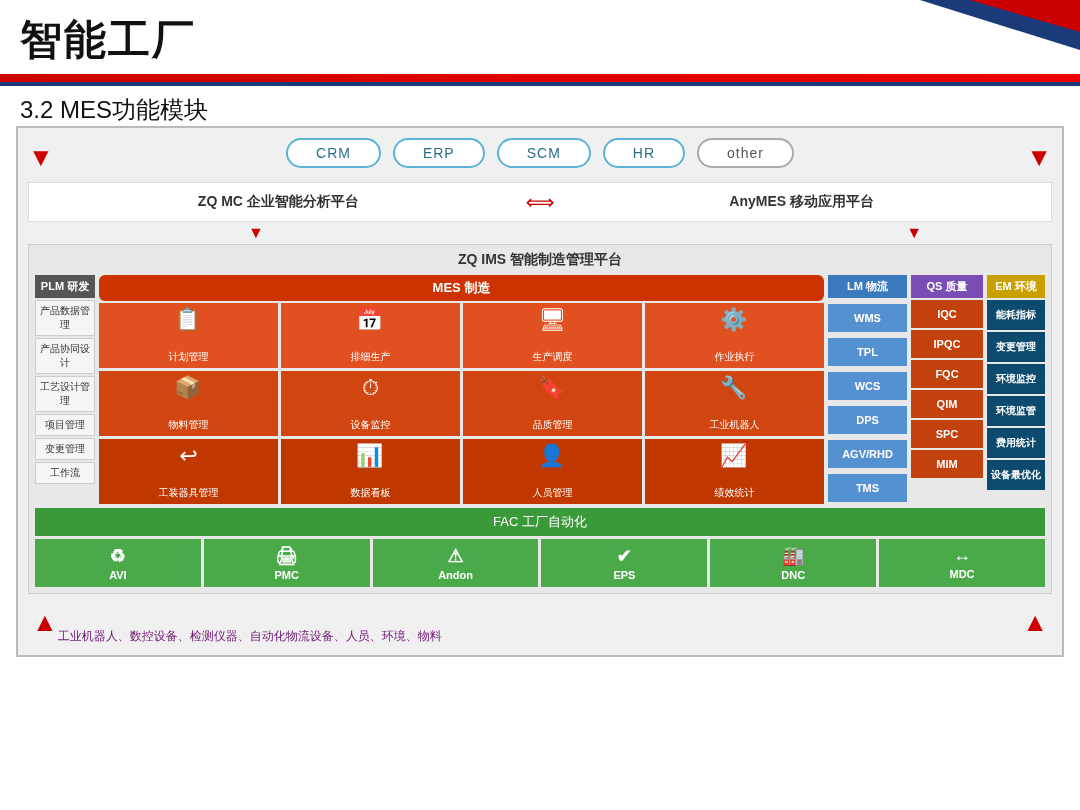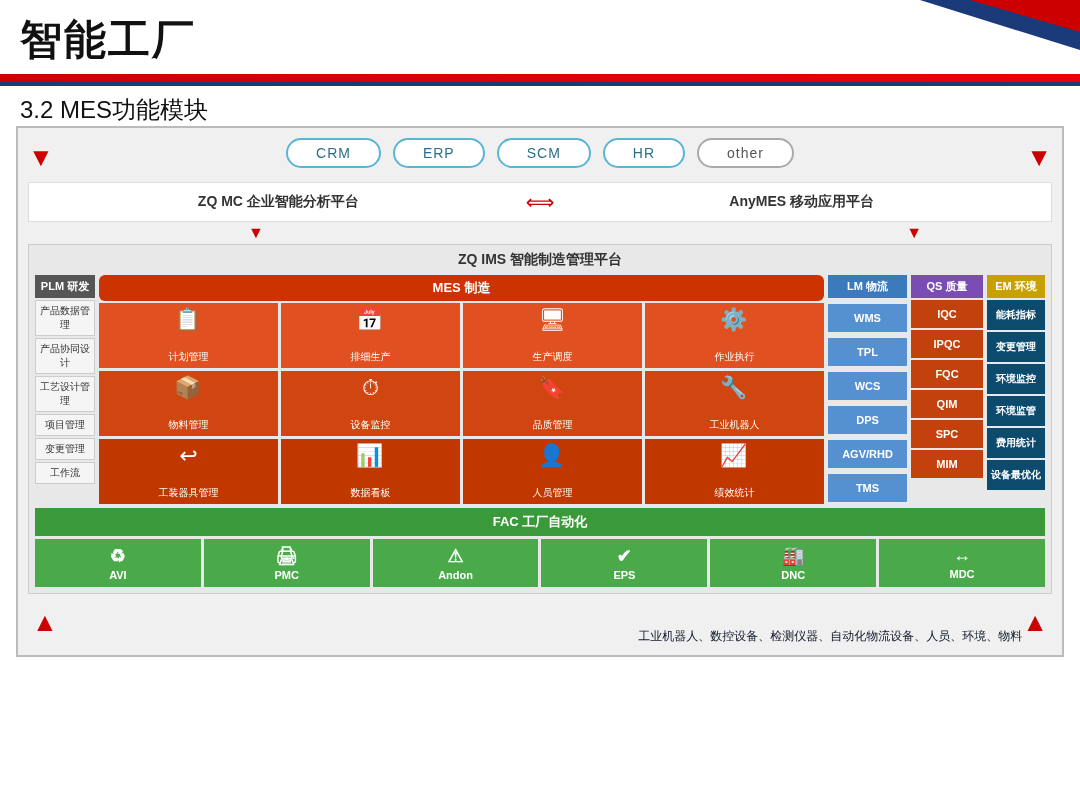--- a/index.html
+++ b/index.html
@@ -244,21 +244,21 @@
       padding: 8px 2px;
       font-weight: bold;
     }
 
     
     .fac-row {
       background: #3a9a3a;
       color: #fff;
       text-align: center;
       font-size: 13px;
-      font-weight: bold;
+      font-weight: normal;
       padding: 5px;
       margin-top: 4px;
     }
 
     
     .auto-row {
       display: flex;
       gap: 3px;
       margin-top: 3px;
     }
@@ -455,17 +455,17 @@
       <div class="auto-cell">
         <div class="auto-icon">↔</div>
         <div>MDC</div>
       </div>
     </div>
 
   </div>
 
   <div style="display:flex; align-items:center; margin-top:6px; padding:0 4px;">
     <div style="color:#cc0000; font-size:26px;">▲</div>
-    <div style="flex:1; text-align:right; font-size:12px; color:#0f172a;margin-top:28px;">工业机器人、数控设备、检测仪器、自动化物流设备、人员、环境、物料</div>
+    <div style="flex:1; text-align:left; font-size:12px; color:#701a75;margin-top:28px;">工业机器人、数控设备、检测仪器、自动化物流设备、人员、环境、物料</div>
     <div style="color:#cc0000; font-size:26px;">▲</div>
   </div>
 
 </div>
 
 </body></html>

